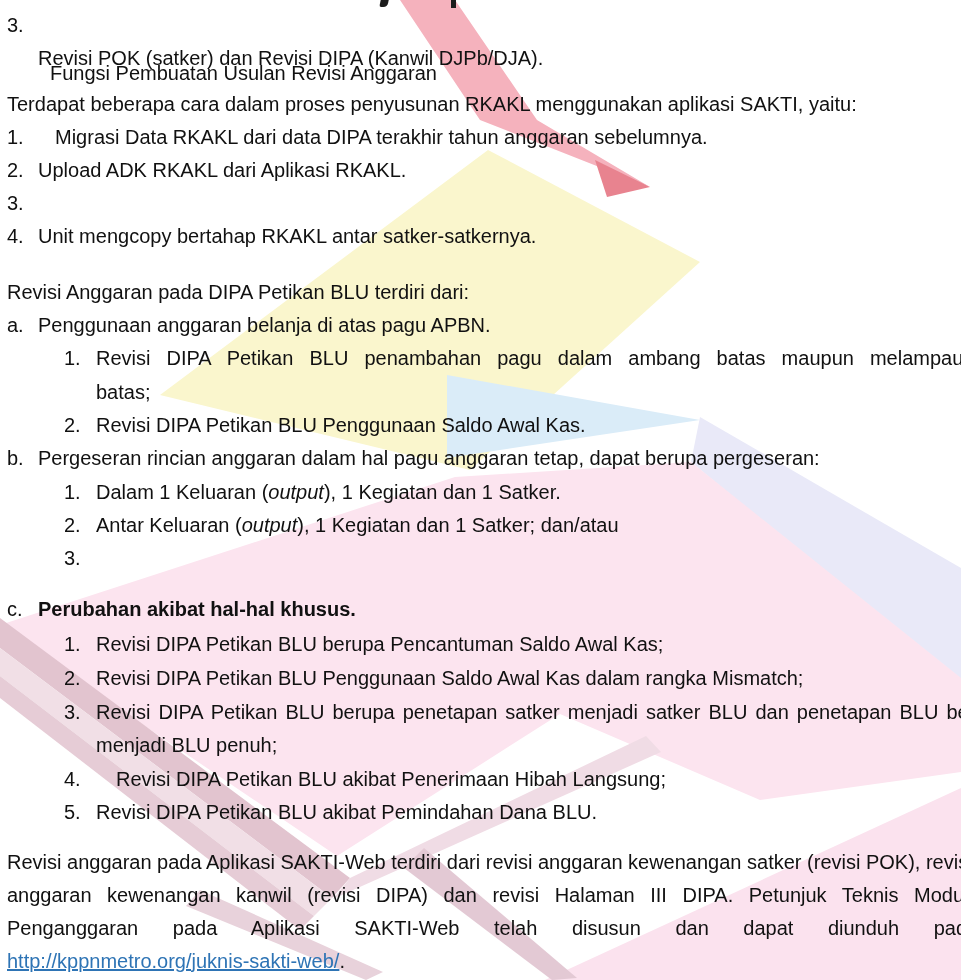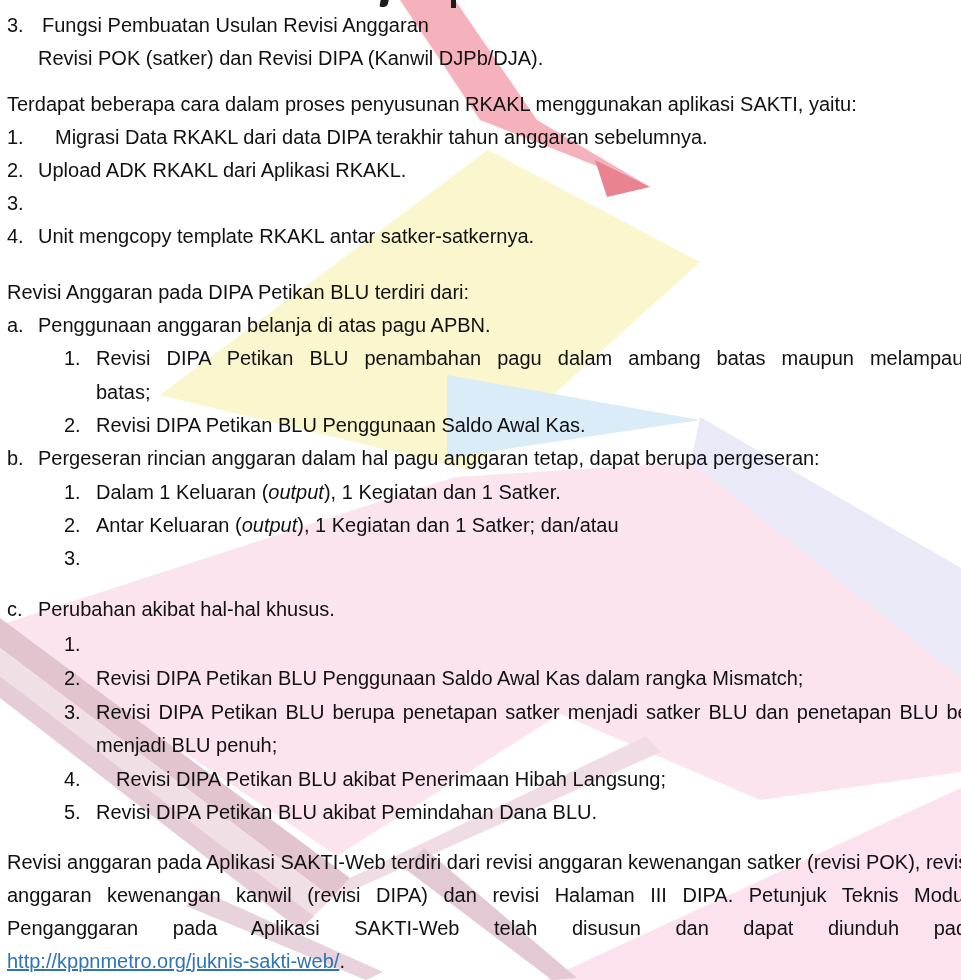--- a/index.html
+++ b/index.html
@@ -36,42 +36,42 @@
   </svg>
 
 <div id="fragments">
     <div class="frag comma" style="left: 380px; top: 0px; width: 8px; height: 7px;"></div>
     <div class="frag" style="left: 451px; top: 0px; width: 5px; height: 8px;"></div>
   </div>
 
 <div id="text-layer">
     <div class="line" style="top: 12px;">
       <span class="num" style="left: 7px;">3.</span>
-      <span class="txt" style="left: 42px;"><span>Fungsi Pembuatan Usulan Revisi Anggaran</span></span>
+      <span class="txt" style="left: 50px; margin-top: 48px;"><span>Fungsi Pembuatan Usulan Revisi Anggaran</span></span>
     </div>
     <div class="line" style="top: 45px;">
       <span class="txt" style="left: 38px;"><span>Revisi POK (satker) dan Revisi DIPA (Kanwil DJPb/DJA).</span></span>
     </div>
     <div class="line" style="top: 91px;">
       <span class="txt" style="left: 7px;"><span>Terdapat beberapa cara dalam proses penyusunan RKAKL menggunakan aplikasi SAKTI, yaitu:</span></span>
     </div>
     <div class="line" style="top: 124px;">
       <span class="num" style="left: 7px;">1.</span>
       <span class="txt" style="left: 55px;"><span>Migrasi Data RKAKL dari data DIPA terakhir tahun anggaran sebelumnya.</span></span>
     </div>
     <div class="line" style="top: 157px;">
       <span class="num" style="left: 7px;">2.</span>
       <span class="txt" style="left: 38px;"><span>Upload ADK RKAKL dari Aplikasi RKAKL.</span></span>
     </div>
     <div class="line" style="top: 190px;">
       <span class="num" style="left: 7px;">3.</span>
     </div>
     <div class="line" style="top: 223px;">
       <span class="num" style="left: 7px;">4.</span>
-      <span class="txt" style="left: 38px;"><span>Unit meng</span><span style="">copy</span><span> template RKAKL antar satker-satkernya.</span></span>
+      <span class="txt" style="left: 38px;"><span>Unit meng</span><span style="">copy</span><span> bertahap RKAKL antar satker-satkernya.</span></span>
     </div>
     <div class="line" style="top: 279px;">
       <span class="txt" style="left: 7px;"><span>Revisi Anggaran pada DIPA Petikan BLU terdiri dari:</span></span>
     </div>
     <div class="line" style="top: 312px;">
       <span class="num" style="left: 7px;">a.</span>
       <span class="txt" style="left: 38px;"><span>Penggunaan anggaran belanja di atas pagu APBN.</span></span>
     </div>
     <div class="line" style="top: 345px;">
       <span class="num" style="left: 64px;">1.</span>
@@ -94,24 +94,25 @@
     </div>
     <div class="line" style="top: 512px;">
       <span class="num" style="left: 64px;">2.</span>
       <span class="txt" style="left: 96px;"><span>Antar Keluaran (</span><span style="font-style: italic;">output</span><span>), 1 Kegiatan dan 1 Satker; dan/atau</span></span>
     </div>
     <div class="line" style="top: 545px;">
       <span class="num" style="left: 64px;">3.</span>
     </div>
     <div class="line" style="top: 596px;">
       <span class="num" style="left: 7px;">c.</span>
-      <span class="txt" style="left: 38px;"><span>Perubahan akibat hal-hal khusus.</span></span>
+      <span class="txt" style="left: 38px; font-weight: bold;"><span>Perubahan akibat hal-hal khusus.</span></span>
     </div>
     <div class="line" style="top: 631px;">
       <span class="num" style="left: 64px;">1.</span>
+      <span class="txt" style="left: 96px;"><span>Revisi DIPA Petikan BLU berupa Pencantuman Saldo Awal Kas;</span></span>
     </div>
     <div class="line" style="top: 665px;">
       <span class="num" style="left: 64px;">2.</span>
       <span class="txt" style="left: 96px;"><span>Revisi DIPA Petikan BLU Penggunaan Saldo Awal Kas dalam rangka Mismatch;</span></span>
     </div>
     <div class="line" style="top: 699px;">
       <span class="num" style="left: 64px;">3.</span>
       <span class="txt" style="left: 96px; word-spacing: 2.5px;"><span>Revisi DIPA Petikan BLU berupa penetapan satker menjadi satker BLU dan penetapan BLU bertahap</span></span>
     </div>
     <div class="line" style="top: 732px;">

